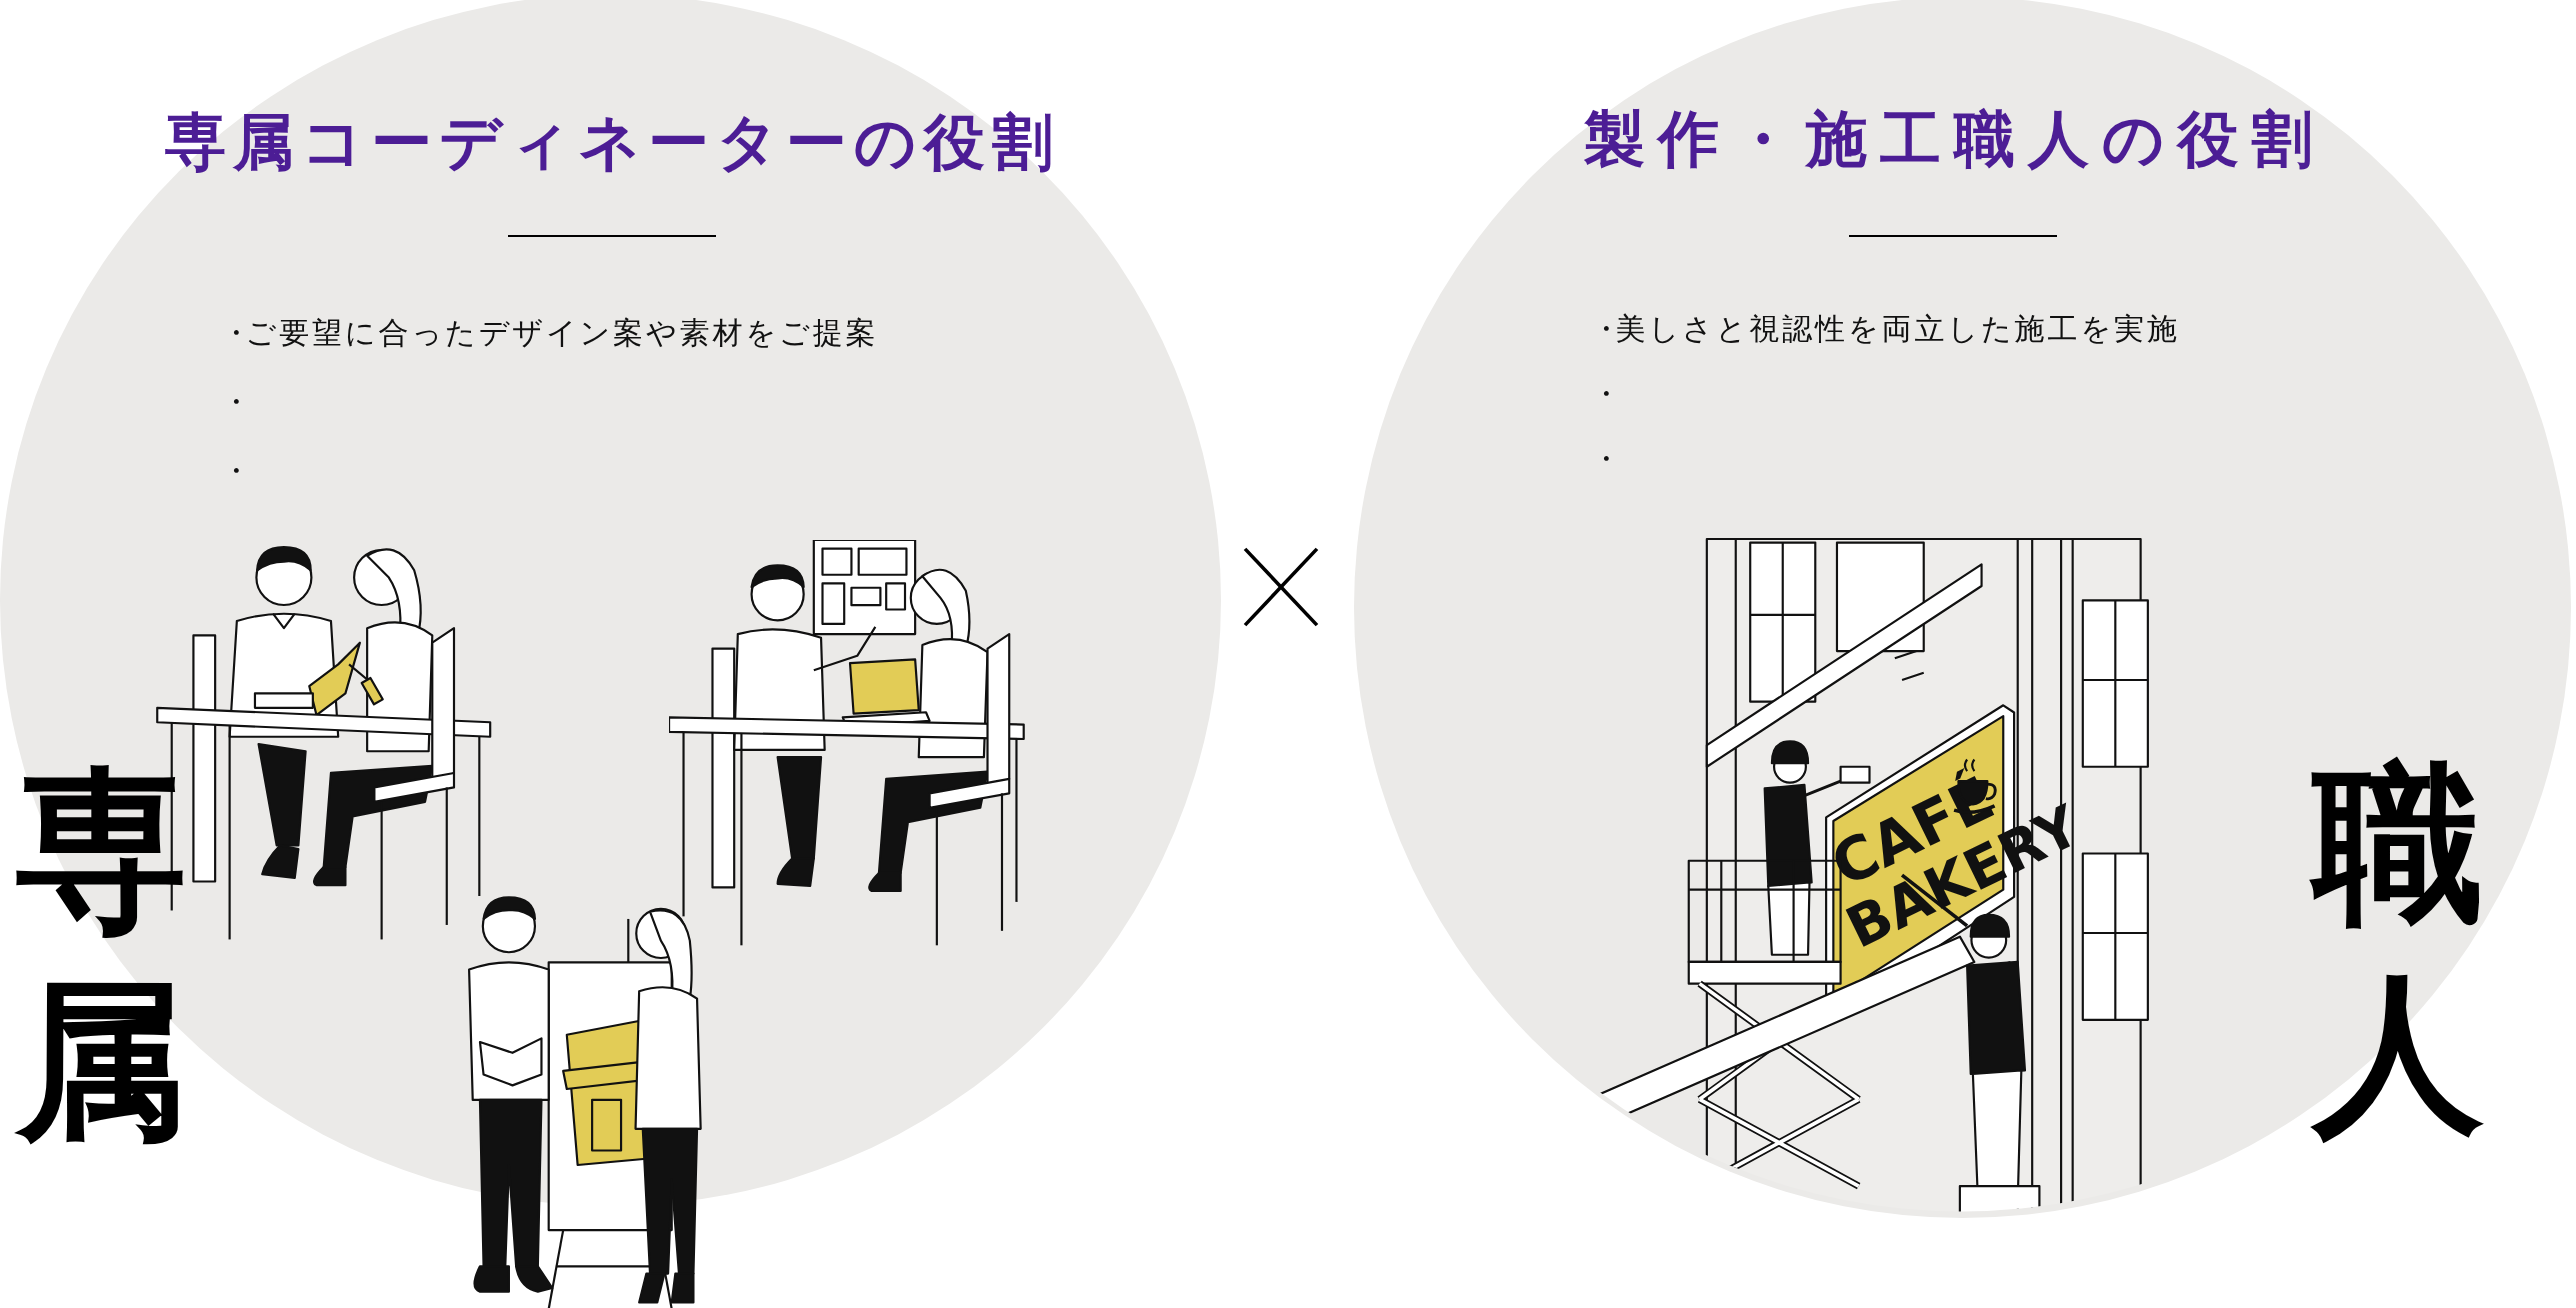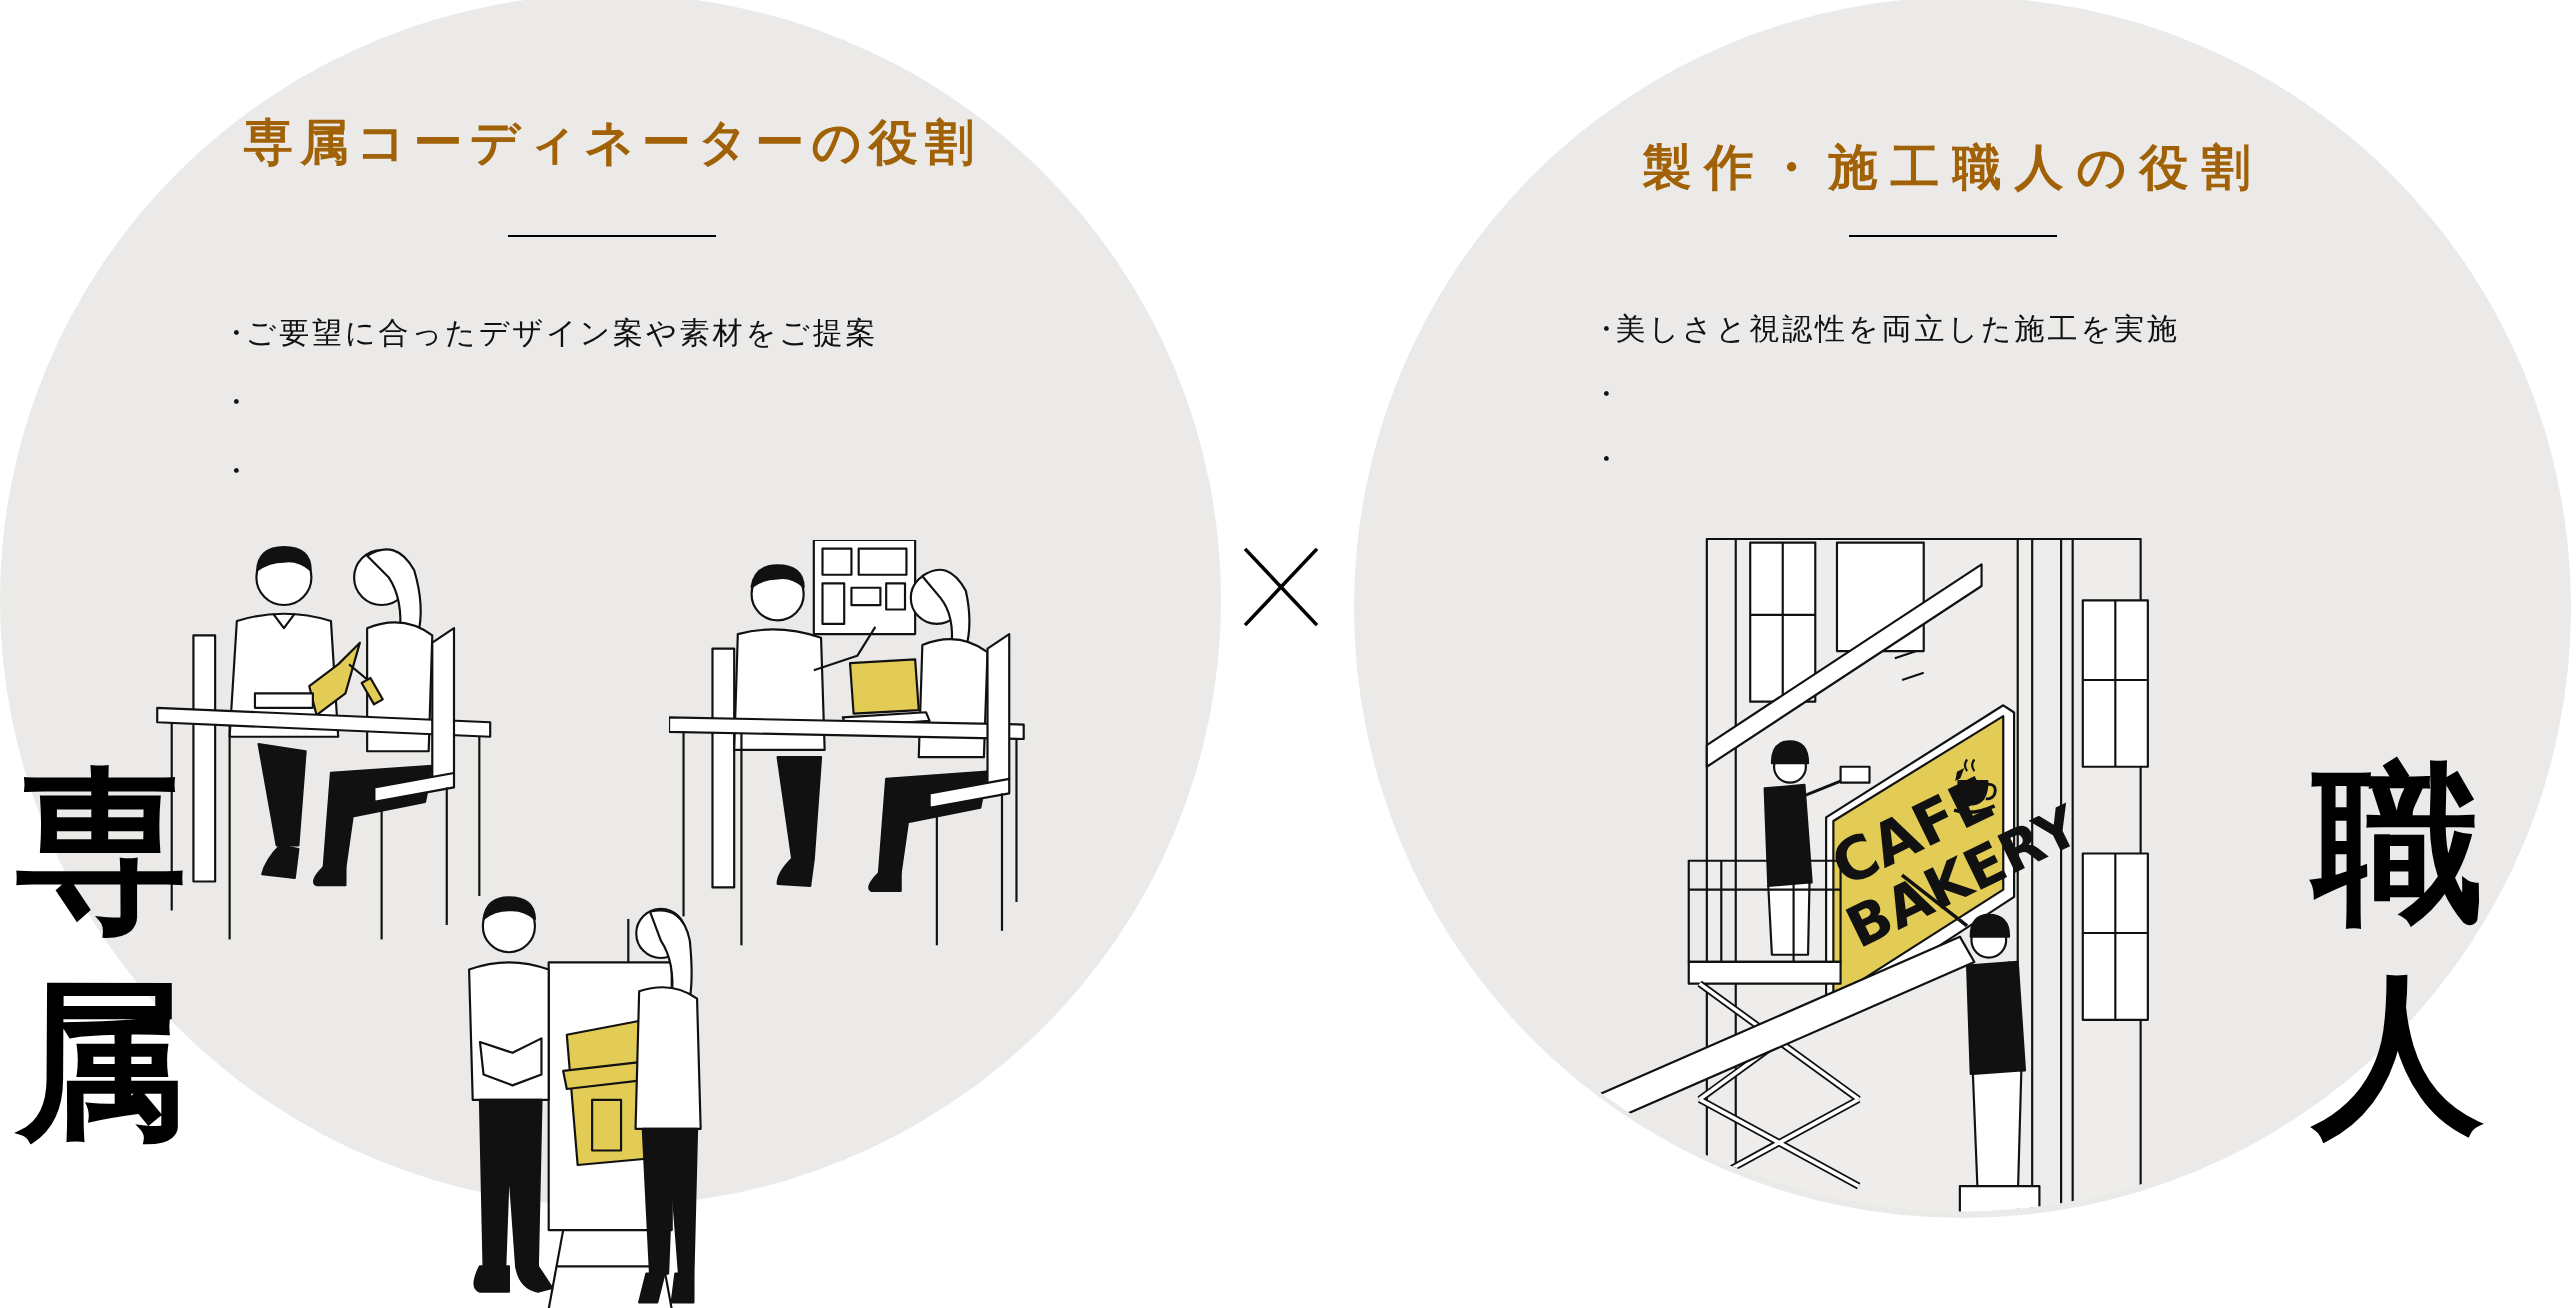--- a/index.html
+++ b/index.html
@@ -2,23 +2,23 @@
 <html style="font-size:11.6px"><head>
 <meta charset="utf-8">
 <style>
   html, body { margin: 0; padding: 0; background: #ffffff; }
   body { width: 2576px; height: 1309px; position: relative; overflow: hidden; }
   .circle { position: absolute; border-radius: 50%; background: #EBEAE8; }
   #circle-left { left: 0px; top: -5.8px; width: 1221px; height: 1212px; }
   #circle-right { left: 1354px; top: -2.9px; width: 1217px; height: 1221px; }
 
   .heading { position: absolute; font-family: "DejaVu Serif", "Liberation Serif", serif; font-weight: bold;
-    font-size: 49px; line-height: 72px; color: #a16207; white-space: nowrap; letter-spacing: 7.2px; }
+    font-size: 61px; line-height: 72px; color: #4c1d95; white-space: nowrap; letter-spacing: 7.2px; }
   #heading-left { left: 158px; top: 106px; width: 909px; text-align: center; }
-  #heading-right { left: 1584px; top: 103px; width: 738px; text-align: center; letter-spacing: 13px; margin-top: 28px; }
+  #heading-right { left: 1584px; top: 103px; width: 738px; text-align: center; letter-spacing: 13px; }
 
   .divider { position: absolute; height: 2.2px; background: #000; }
   #divider-left { left: 508px; top: 235px; width: 208px; }
   #divider-right { left: 1849px; top: 235px; width: 208px; }
 
   .bullets { position: absolute; margin: 0; padding: 0; list-style: none;
     font-family: "DejaVu Sans", "Liberation Sans", sans-serif; font-size: 30px; color: #111; letter-spacing: 2.9px; }
   .bullets li { white-space: nowrap; display: flex; align-items: center; }
   .bullets .dot { width: 24.6px; display: inline-block; text-align: left; }
   #bullets-left { left: 221px; top: 299px; }

